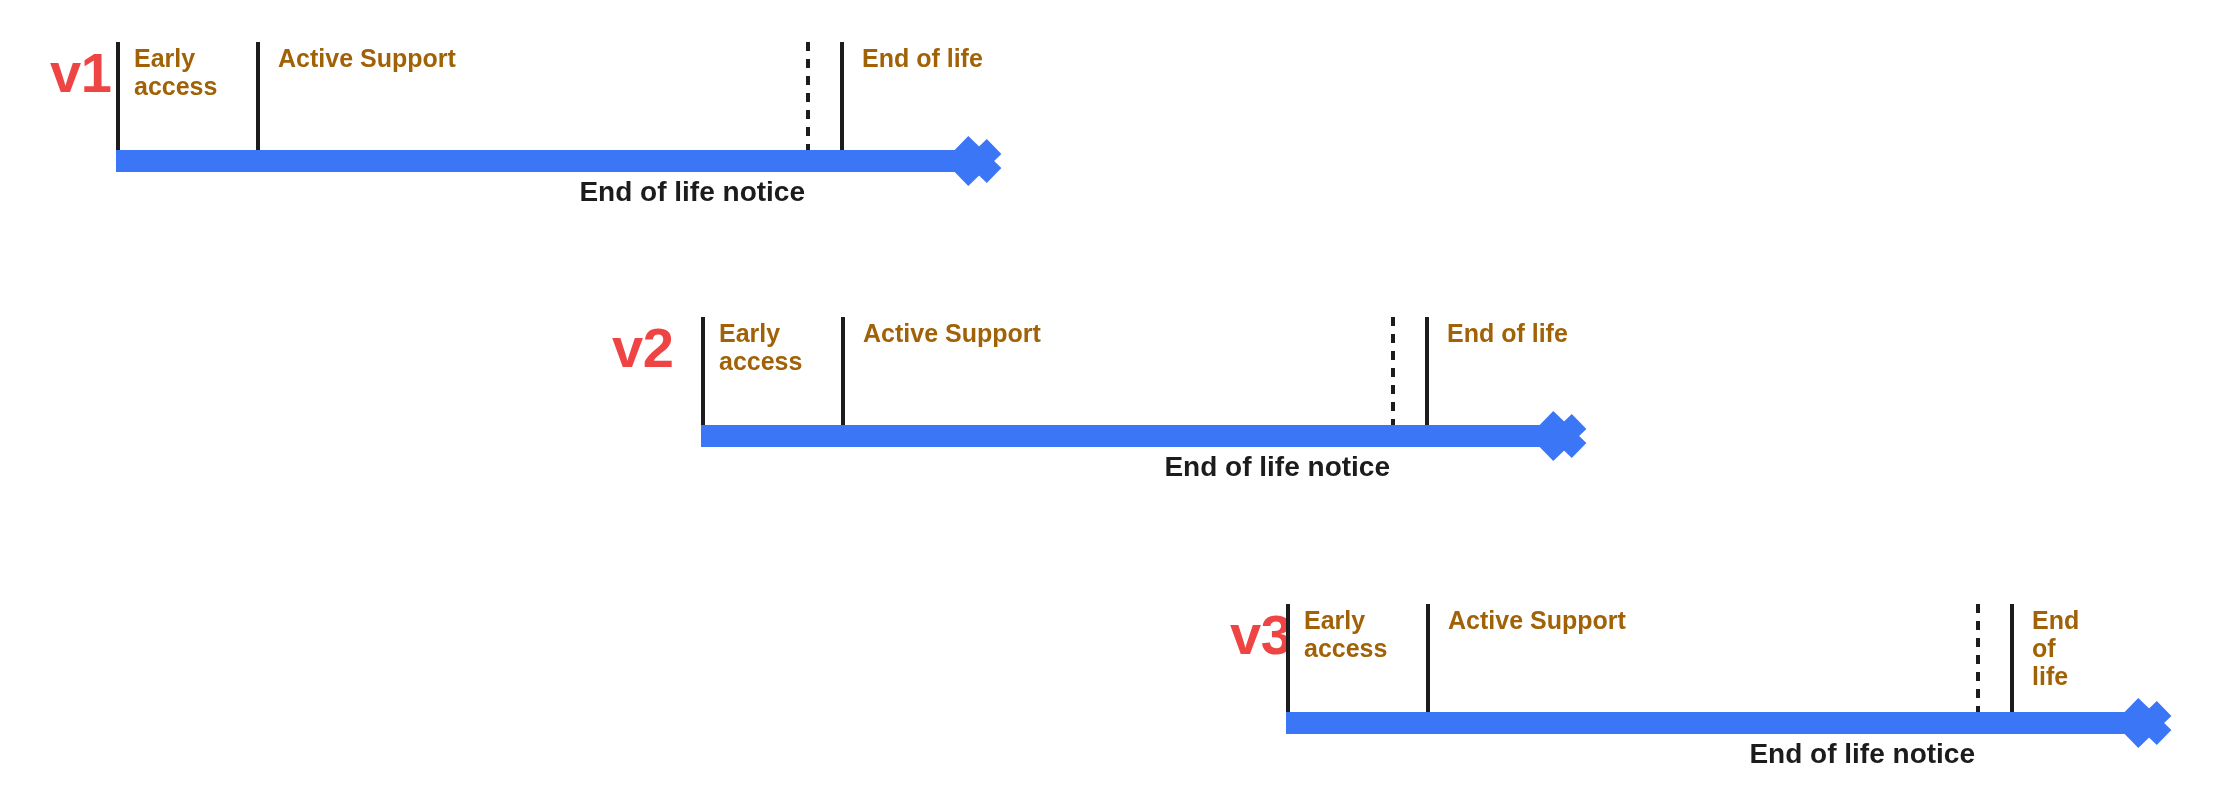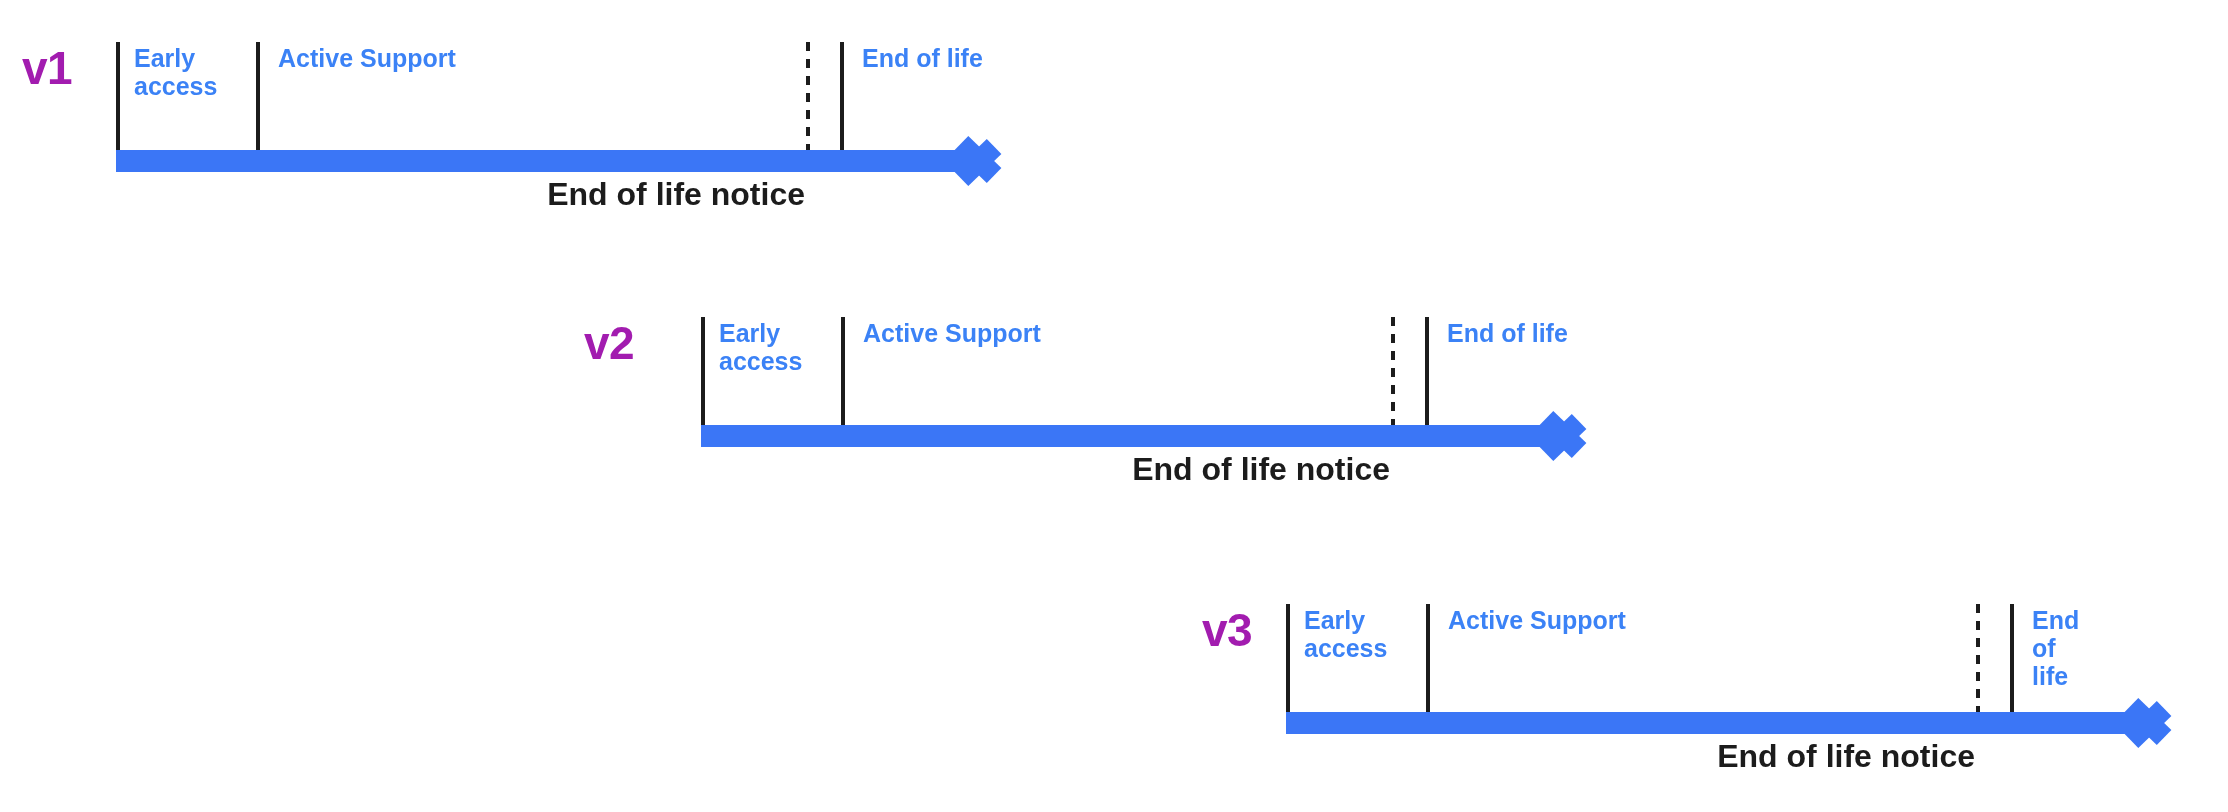--- a/index.html
+++ b/index.html
@@ -21,26 +21,27 @@
   }
 
   
   .timeline {
     position: absolute;
   }
 
   
   .version-label {
     position: absolute;
-    font-size: 46px;
+    font-size: 56px;
     font-weight: bold;
-    color: #a21caf;
+    color: #ef4444;
     letter-spacing: -0.5px;
     line-height: 1;
     white-space: nowrap;
+    margin-left: 28px;
   }
 
   
   .divider {
     position: absolute;
     width: 4px;
     background: #1c1c1c;
   }
 
   
@@ -54,21 +55,21 @@
     );
     background-size: 4px 17px;
     background-repeat: repeat-y;
   }
 
   
   .phase-label {
     position: absolute;
     font-size: 25px;
     font-weight: bold;
-    color: #3b82f6;
+    color: #a16207;
     line-height: 1.12;
     white-space: pre-line;
   }
 
   
   .arrow-bar {
     position: absolute;
     height: 22px;
     background: #3b76f6;
   }
@@ -94,21 +95,21 @@
   .arrow-head span.down {
     bottom: 5px;
     left: -2px;
     transform: rotate(-44deg);
     transform-origin: left center;
   }
 
   
   .notice-label {
     position: absolute;
-    font-size: 32px;
+    font-size: 28px;
     font-weight: bold;
     color: #1c1c1c;
     white-space: nowrap;
     text-align: right;
   }
 </style>
 </head>
 <body>
 
 <div id="diagram">

